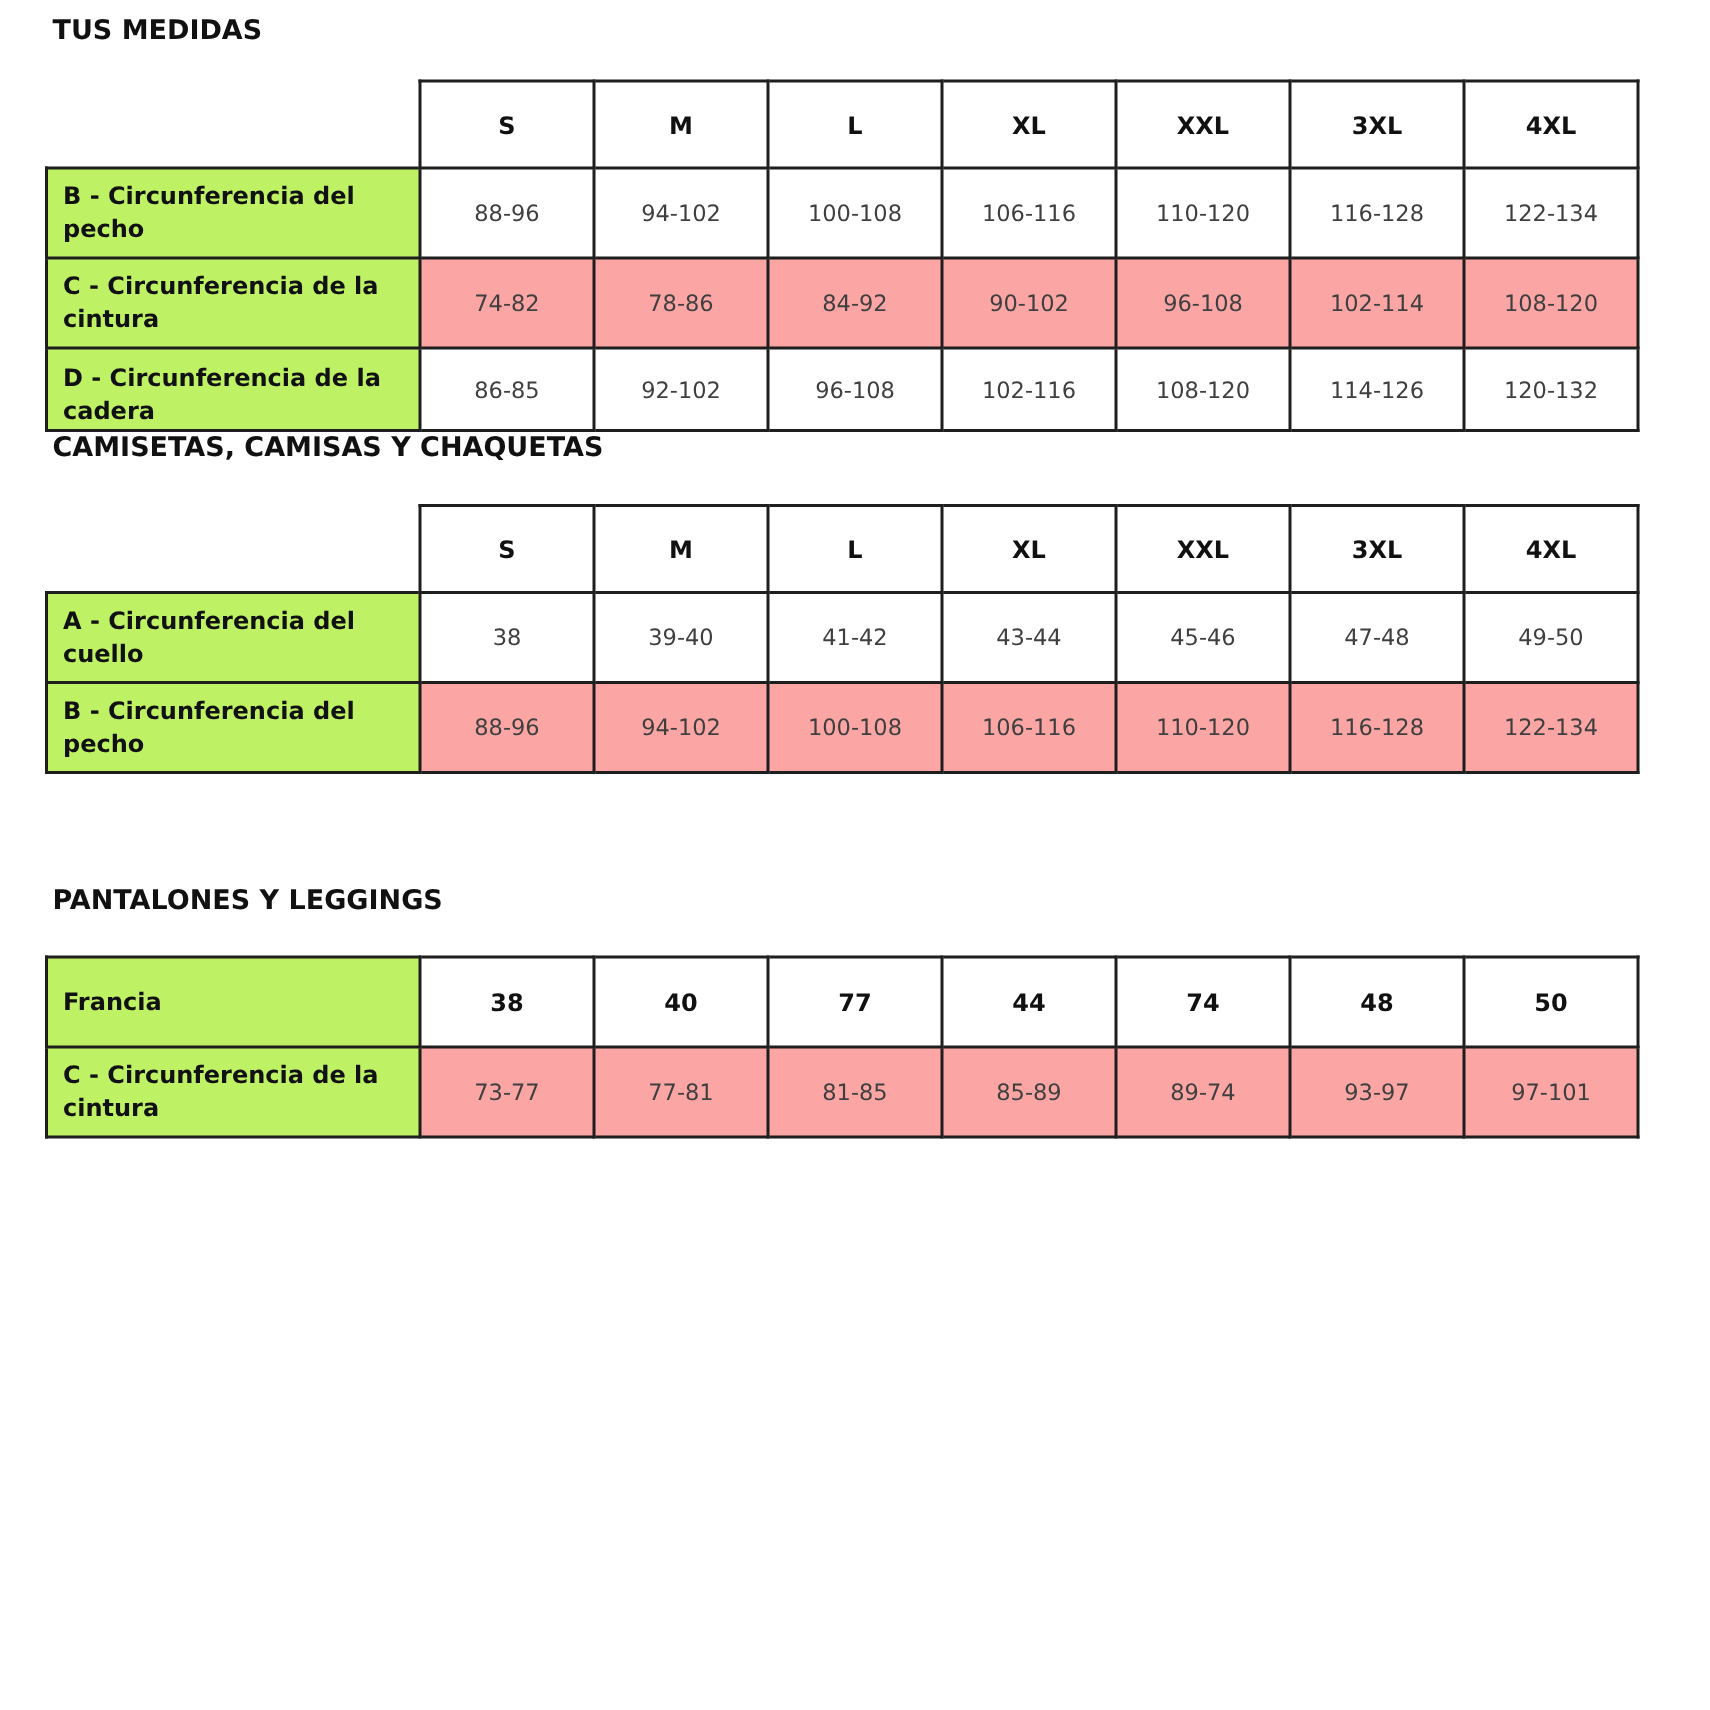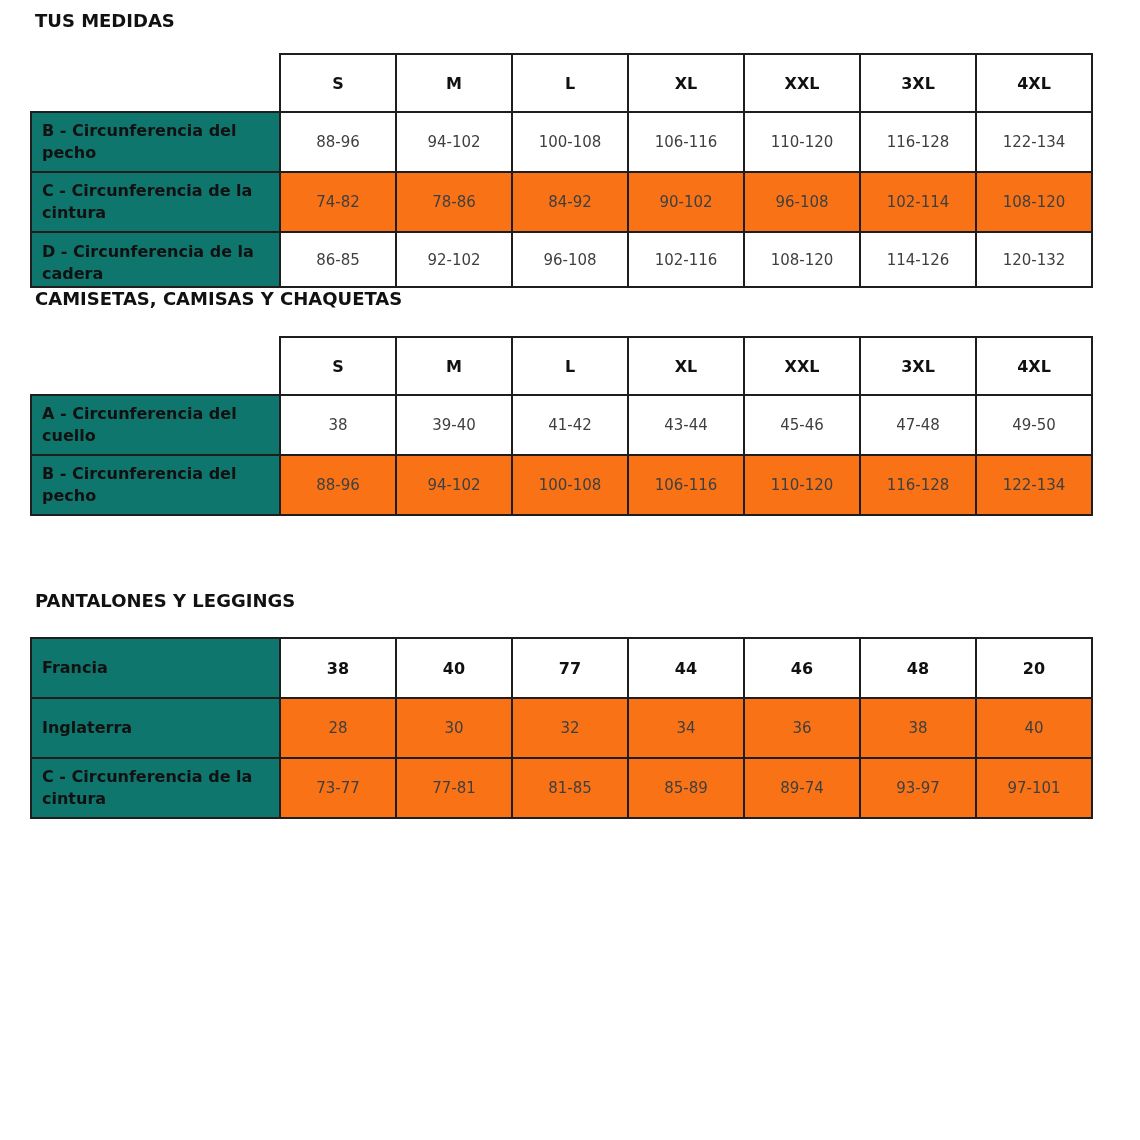--- a/index.html
+++ b/index.html
@@ -44,34 +44,34 @@
   tr.clipped { height: 51px; }
 
   td.label {
     font-size: 16px;
     font-weight: bold;
     text-align: left;
     vertical-align: middle;
     padding: 6px 10px;
     line-height: 22px;
     color: #111111;
-    background: #0f766e;
+    background: #bef264;
   }
   td.label.top { vertical-align: top; padding-top: 8px; }
   .clip { height: 39px; overflow: hidden; }
 
   td.value {
     font-size: 15px;
     text-align: center;
     vertical-align: middle;
     color: #3f3f3f;
     font-weight: normal;
     background: #ffffff;
   }
-  tr.shaded td.value { background: #f97316; }
+  tr.shaded td.value { background: #fca5a5; }
   td.value.boldval { font-weight: bold; color: #111111; font-size: 16px; }
 </style>
 </head>
 <body>
 
 <div class="sheet">
 
   <section class="s1">
     <h2 class="section-title">TUS MEDIDAS</h2>
     <table class="size-table">
@@ -197,33 +197,23 @@
           <col style="width:116px">
           <col style="width:116px">
       </colgroup>
       <tbody>
         <tr class="data">
           <td class="label">Francia</td>
           <td class="value boldval">38</td>
           <td class="value boldval">40</td>
           <td class="value boldval">77</td>
           <td class="value boldval">44</td>
-          <td class="value boldval">46</td>
+          <td class="value boldval">74</td>
           <td class="value boldval">48</td>
-          <td class="value boldval">20</td>
-        </tr>
-        <tr class="data shaded">
-          <td class="label">Inglaterra</td>
-          <td class="value">28</td>
-          <td class="value">30</td>
-          <td class="value">32</td>
-          <td class="value">34</td>
-          <td class="value">36</td>
-          <td class="value">38</td>
-          <td class="value">40</td>
+          <td class="value boldval">50</td>
         </tr>
         <tr class="data shaded">
           <td class="label">C - Circunferencia de la cintura</td>
           <td class="value">73-77</td>
           <td class="value">77-81</td>
           <td class="value">81-85</td>
           <td class="value">85-89</td>
           <td class="value">89-74</td>
           <td class="value">93-97</td>
           <td class="value">97-101</td>

